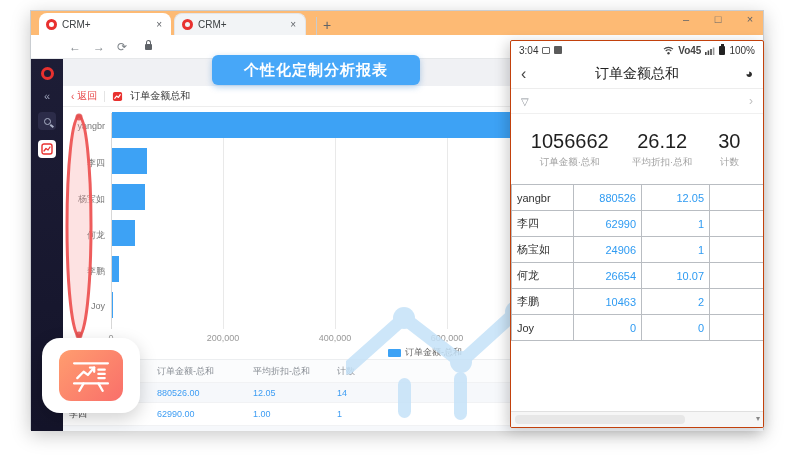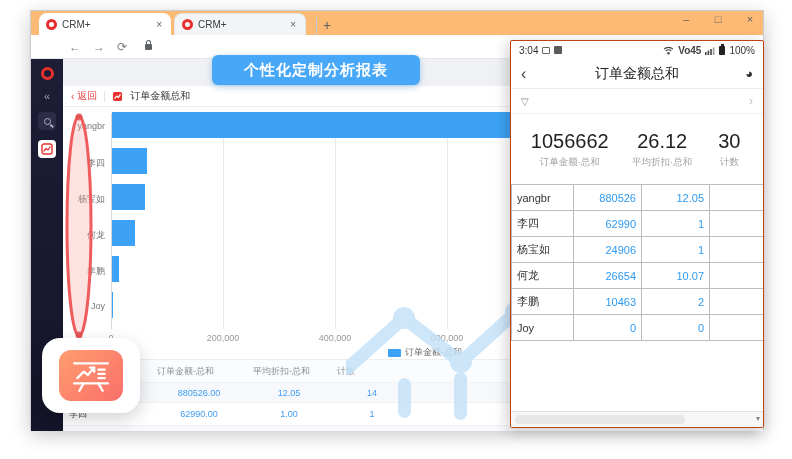--- a/index.html
+++ b/index.html
@@ -55,21 +55,21 @@
   .tick{position:absolute;top:226px;width:60px;text-align:center;font-size:9px;color:#999;}
   .legend{position:absolute;left:325px;top:239px;display:flex;align-items:center;gap:4px;font-size:9px;color:#666;}
   .legendswatch{width:13px;height:8px;background:#3DA2F5;border-radius:1px;}
   .annot{position:absolute;left:1px;top:2px;z-index:6;}
   .watermark{position:absolute;left:283px;top:183px;z-index:1;opacity:.85;}
   
   .dtable{position:absolute;left:0;top:252px;right:0;border-collapse:collapse;width:100%;
     font-size:9px;table-layout:fixed;}
   .dtable td{padding:4.5px 6px;border-bottom:1px solid #f1f2f4;}
   .dtable tr.hdr td{color:#8a8f96;background:#fbfcfd;border-top:1px solid #eceef0;}
-  .dtable td.num{color:#3E9DF3;text-align:center;}
+  .dtable td.num{color:#3E9DF3;text-align:left;}
   .dtable td.nm{color:#555;}
   .dtable tr.zebra td{background:#f6f8fb;}
   
   .phone{position:absolute;left:510px;top:40px;width:254px;height:388px;background:#fff;z-index:30;
     border:1px solid #c2410c;border-radius:2px;box-shadow:-3px 3px 14px rgba(0,0,0,.2);
     display:flex;flex-direction:column;overflow:hidden;}
   .pstatus{height:18px;display:flex;align-items:center;justify-content:space-between;
     padding:0 8px;font-size:10px;color:#333;}
   .pstat-l,.pstat-r{display:flex;align-items:center;gap:4px;}
   .sicon1{width:8px;height:7px;border:1px solid #666;border-radius:1px;}

